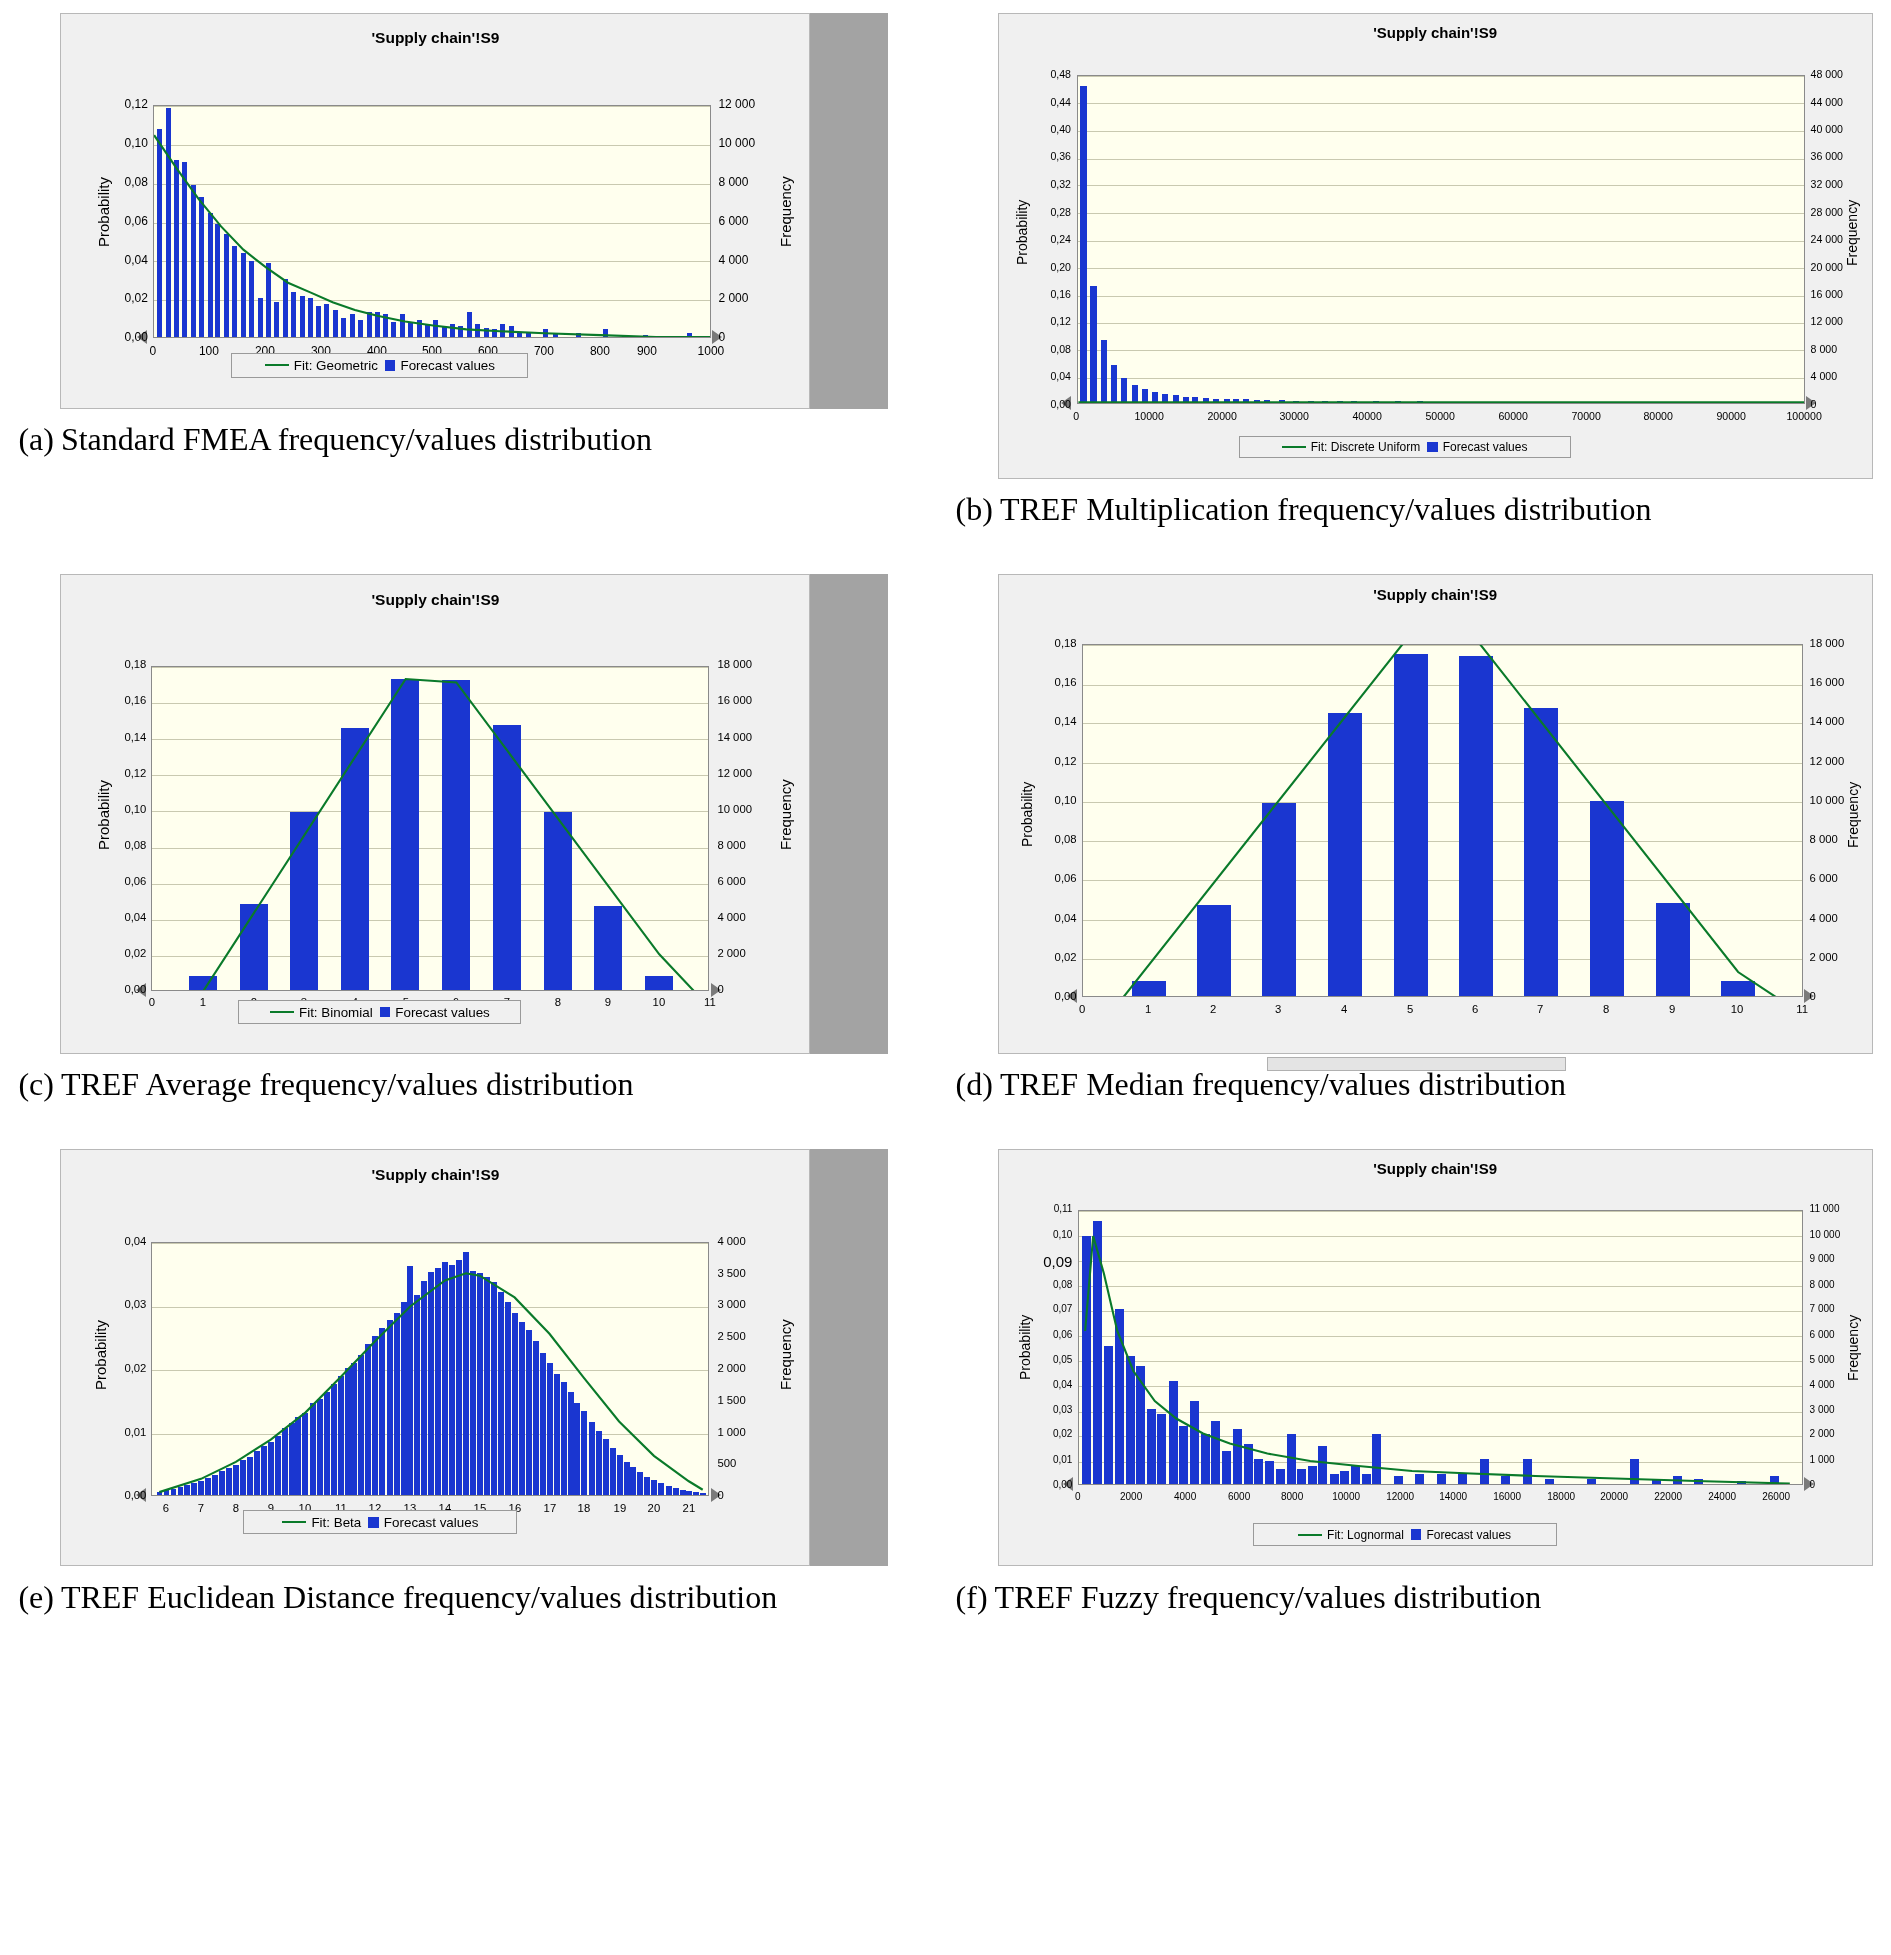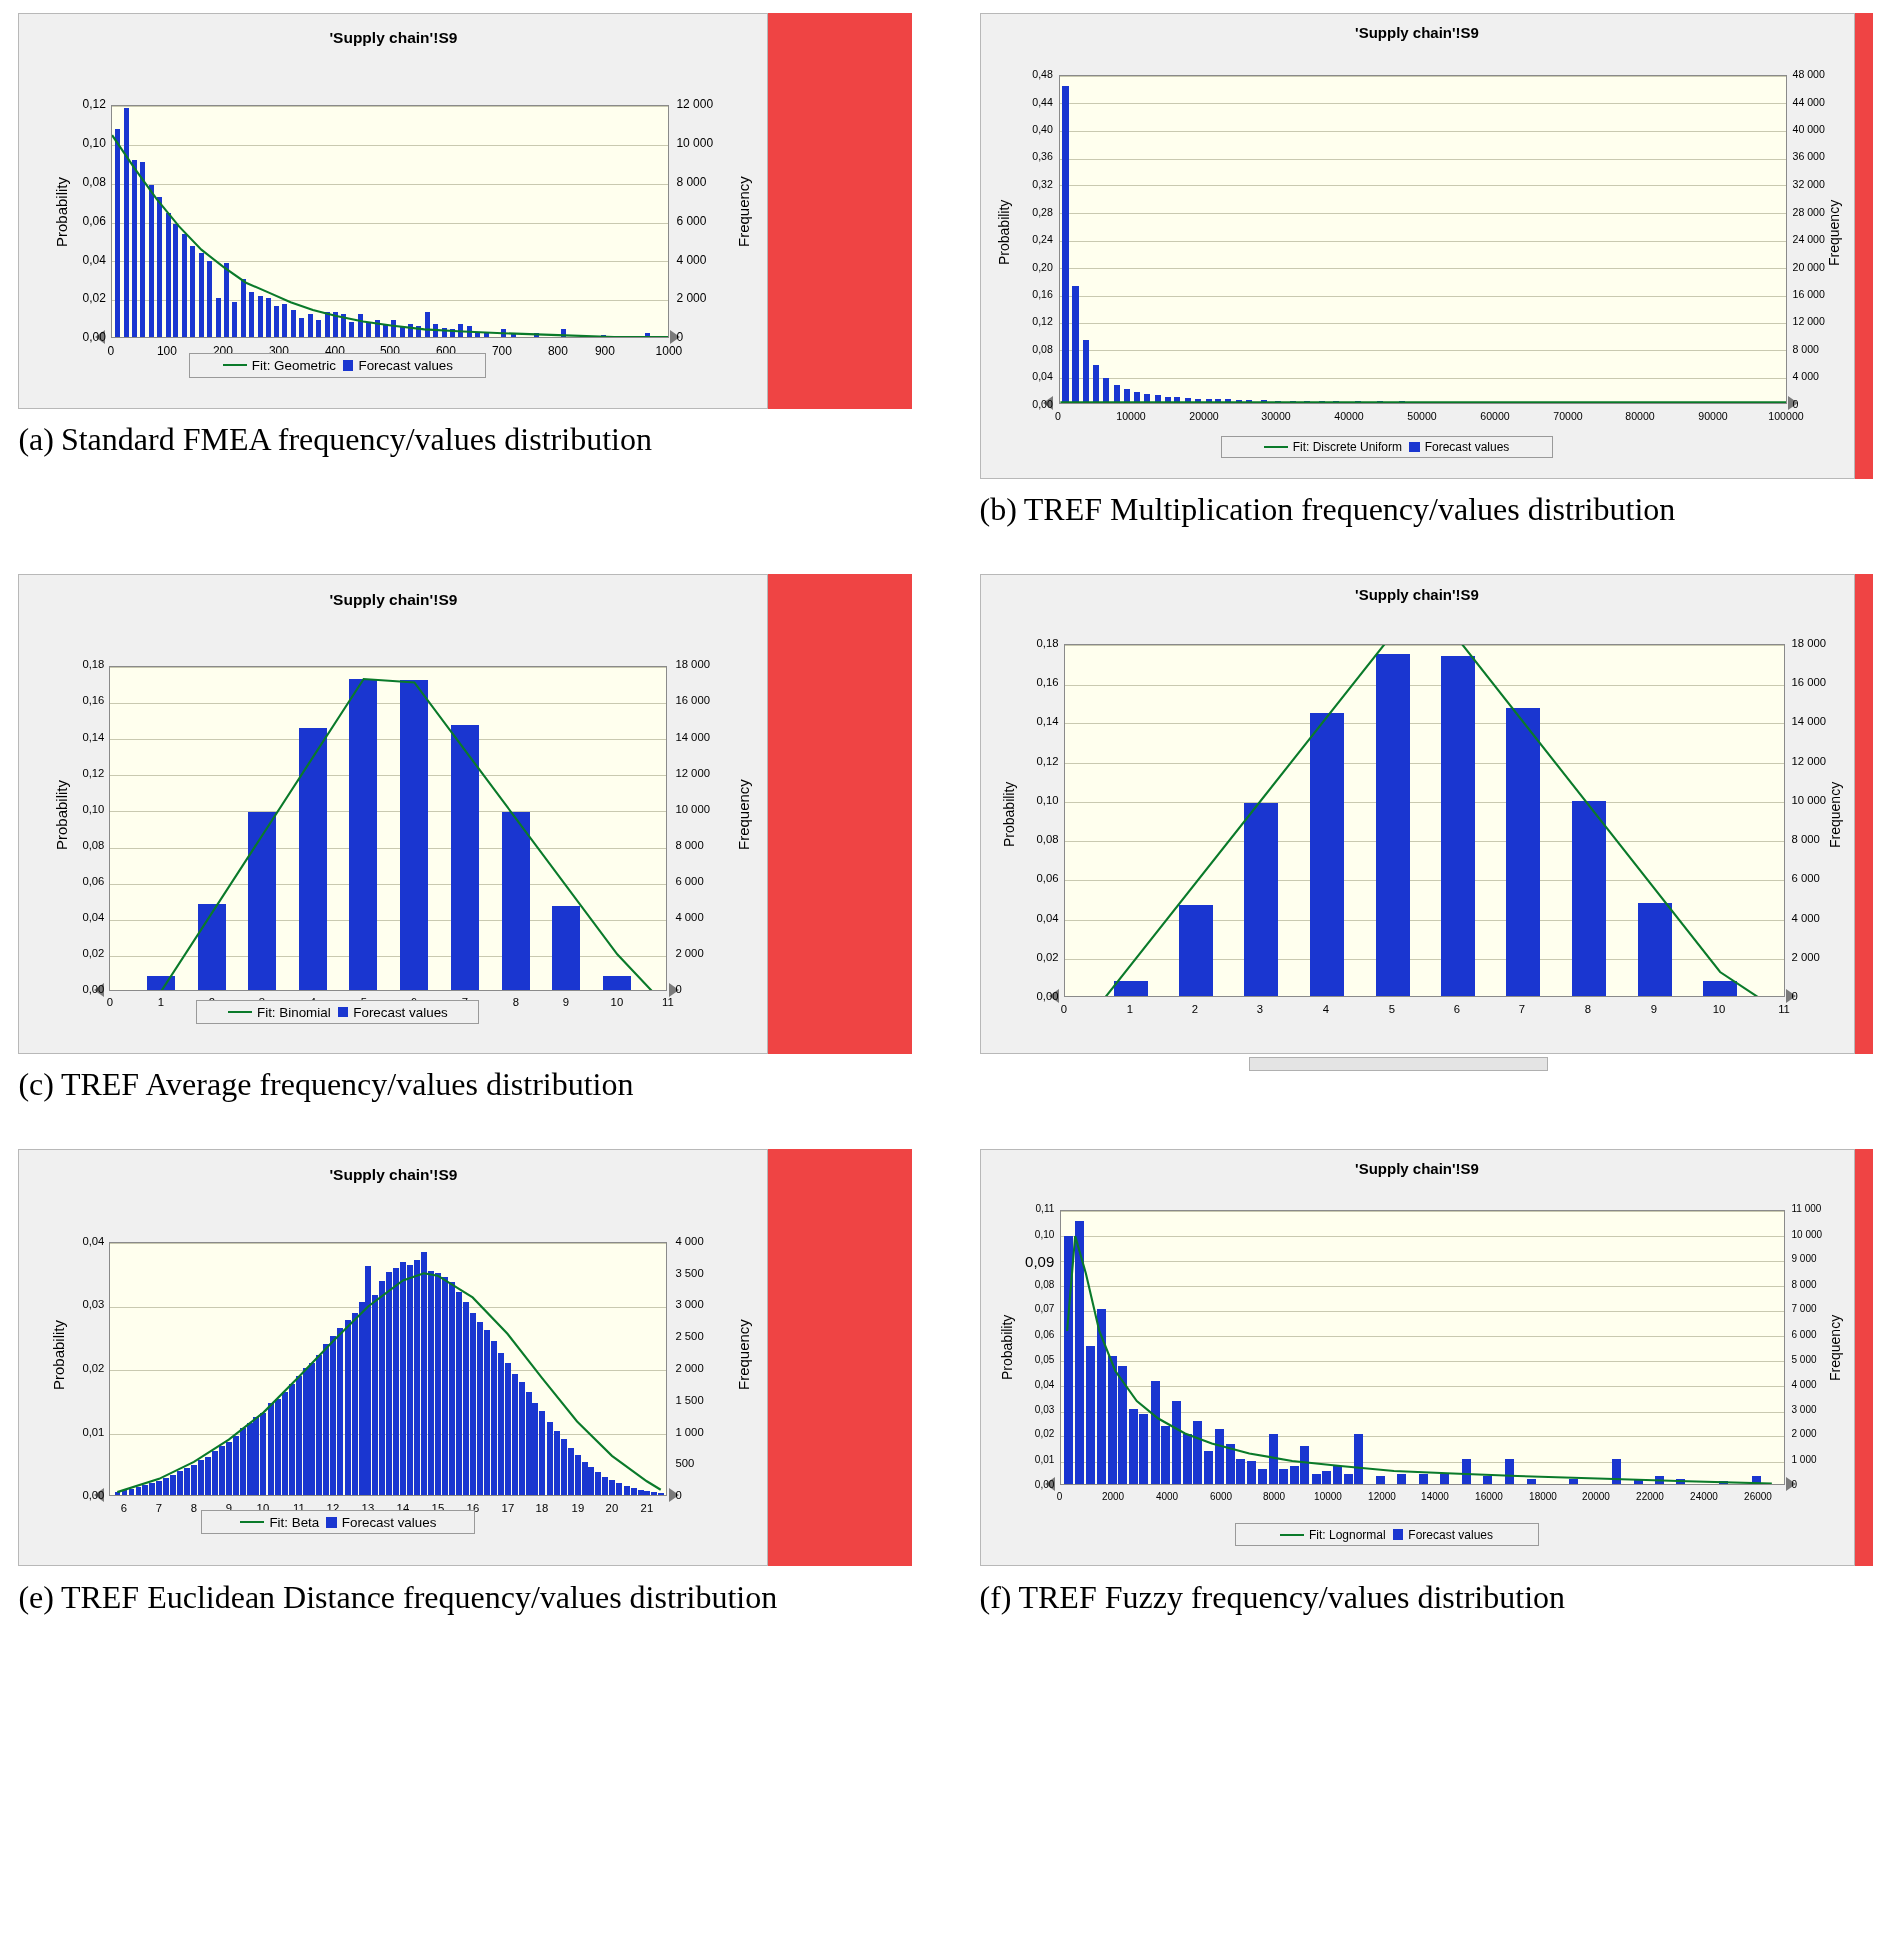--- a/index.html
+++ b/index.html
@@ -1,20 +1,20 @@
 <!DOCTYPE html>
 <html style="font-size:11.3px"><head>
 <meta charset="utf-8">
 <style>
   html,body{margin:0;padding:0;background:#ffffff;}
   body{width:1891px;font-family:"Liberation Serif",serif;}
   .page{width:1891px;padding:12.7px 18.4px 21px 18.4px;box-sizing:border-box;}
   .grid{display:grid;grid-template-columns:1fr 1fr;column-gap:68px;row-gap:0px;}
   .cell{display:flex;flex-direction:column;}
-  .figbox{background:#ef4444;}
+  .figbox{background:#a3a3a3;margin-left:42px;}
   .caption{font-size:32px;line-height:1.22;margin:11.3px 0 45px 0;color:#000;text-align:justify;}
   .caption .lbl{margin-right:7px;}
 
   
   .chart{
     background:#f0f0f0;border:0.7px solid #b8b8b8;box-sizing:border-box;
     position:relative;
   }
   .chart .title{
     text-align:center;font-family:"Liberation Sans",sans-serif;
@@ -438,20 +438,23 @@
               <div class="tick bottom" style="font-size: 11.3px; width: 113px; left: 289px; top: 400px;">4</div>
               <div class="tick bottom" style="font-size: 11.3px; width: 113px; left: 355px; top: 400px;">5</div>
               <div class="tick bottom" style="font-size: 11.3px; width: 113px; left: 420px; top: 400px;">6</div>
               <div class="tick bottom" style="font-size: 11.3px; width: 113px; left: 485px; top: 400px;">7</div>
               <div class="tick bottom" style="font-size: 11.3px; width: 113px; left: 551px; top: 400px;">8</div>
               <div class="tick bottom" style="font-size: 11.3px; width: 113px; left: 617px; top: 400px;">9</div>
               <div class="tick bottom" style="font-size: 11.3px; width: 113px; left: 682px; top: 400px;">10</div>
               <div class="tick bottom" style="font-size: 11.3px; width: 113px; left: 747px; top: 400px;">11</div>
             </div>
         </div>
+      </div>
+      <div class="caption">
+        <span class="lbl">(d)</span><span>TREF Median frequency/values distribution</span>
       </div>
     </div>
 
     <div class="cell">
       <div class="figbox">
         <div class="chart" style="width:750px;height:417px;">
           <div class="title" style="font-size:15.5px;padding-top:15.5px;">'Supply chain'!S9</div>
           <div class="axis-label" style="left:31px;top:127px;height:155px;font-size:15px;">Probability</div>
           <div class="axis-label" style="left:716px;top:127px;height:155px;font-size:15px;">Frequency</div>
           <div class="plotwrap">

